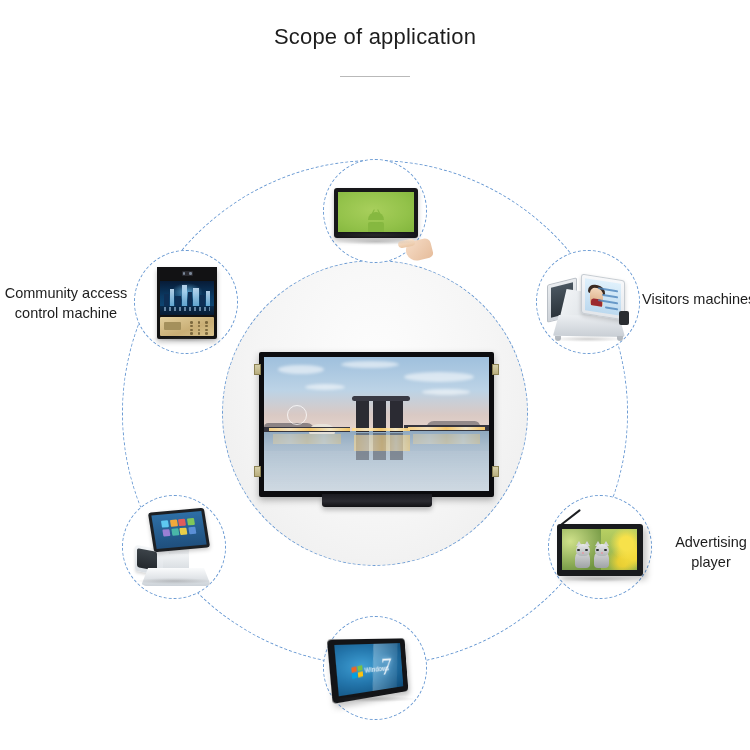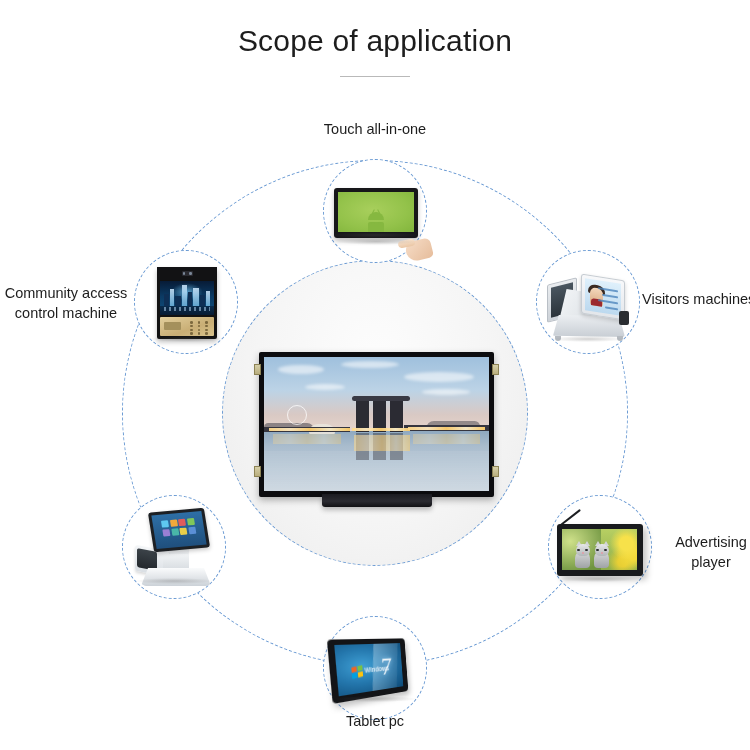--- a/index.html
+++ b/index.html
@@ -8,21 +8,21 @@
     background: #ffffff;
     font-family: "Liberation Sans", sans-serif;
     overflow: hidden;
   }
   #stage { position: relative; width: 750px; height: 750px; background: #fff; }
 
   
   #page-title {
     position: absolute; left: 0; top: 24px; width: 750px;
     text-align: center;
-    font-size: 30px; font-weight: 400; color: #1d1d1d;
+    font-size: 22px; font-weight: 400; color: #1d1d1d;
     letter-spacing: .2px;
   }
   #title-rule {
     position: absolute; left: 50%; top: 76px; width: 70px; height: 1px;
     margin-left: -35px; background: #b9b9b9;
   }
 
   
   .dashed-ring {
     position: absolute; border-radius: 50%;
@@ -506,21 +506,20 @@
           </div>
         </div>
       </div>
       <div class="hand">
         <div class="palm"></div>
           <div class="finger"></div>
       </div>
       <div class="aio-glow"></div>
     </div>
   </div>
-  <div class="node-label" style="left:275px;top:120px;width:200px;text-align:center;">Touch all-in-one</div>
 
   <div class="node" style="left: 134px; top: 250px; border-color: rgb(106, 154, 211);">
     <div class="node-art">
       <div class="acc-body">
         <div class="acc-top">
           <div class="acc-cam"></div>
         </div>
         <div class="acc-screen">
           <div class="acc-sky-glow"></div>
           <div class="acc-bld" style="left:4px;width:5px;height:12px;"></div>
@@ -652,21 +651,20 @@
                 <i style="background: rgb(255, 196, 13);"></i>
             </div>
             <div class="win-word">Windows</div>
             <div class="win-seven">7</div>
             <div class="tab-gloss"></div>
           </div>
         </div>
       </div>
     </div>
   </div>
-  <div class="node-label" style="left:305px;top:712px;width:140px;text-align:center;">Tablet pc</div>
 
   <div class="puddle" style="left:332px;top:232px;width:86px;"></div>
   <div class="puddle" style="left:150px;top:336px;width:72px;"></div>
   <div class="puddle" style="left:552px;top:336px;width:72px;"></div>
   <div class="puddle" style="left:558px;top:576px;width:80px;"></div>
   <div class="puddle" style="left:136px;top:578px;width:76px;"></div>
   <div class="puddle" style="left:334px;top:696px;width:82px;"></div>
 
 </div>
 

